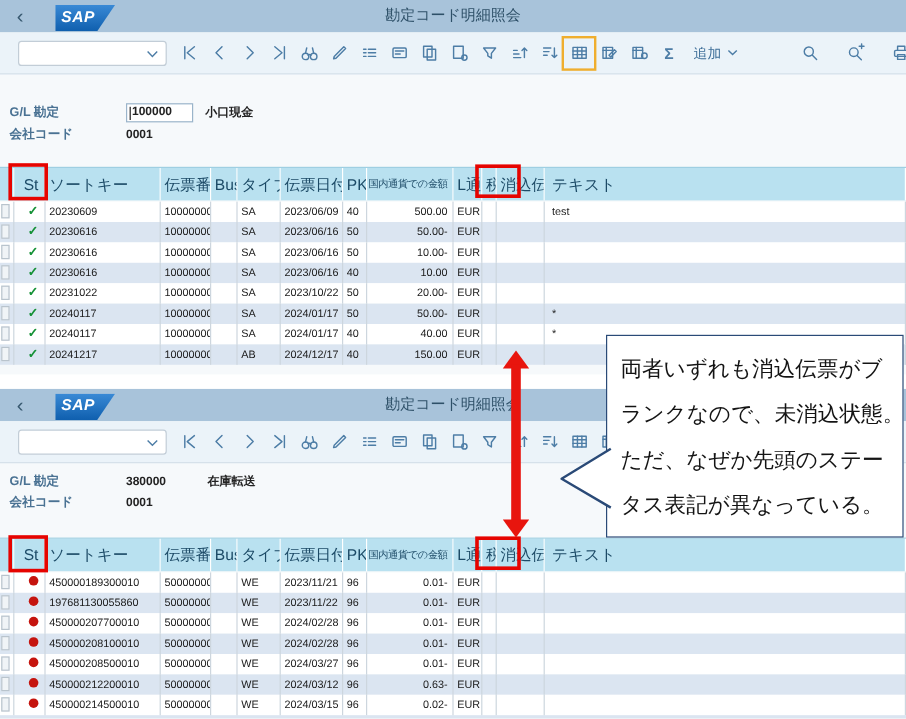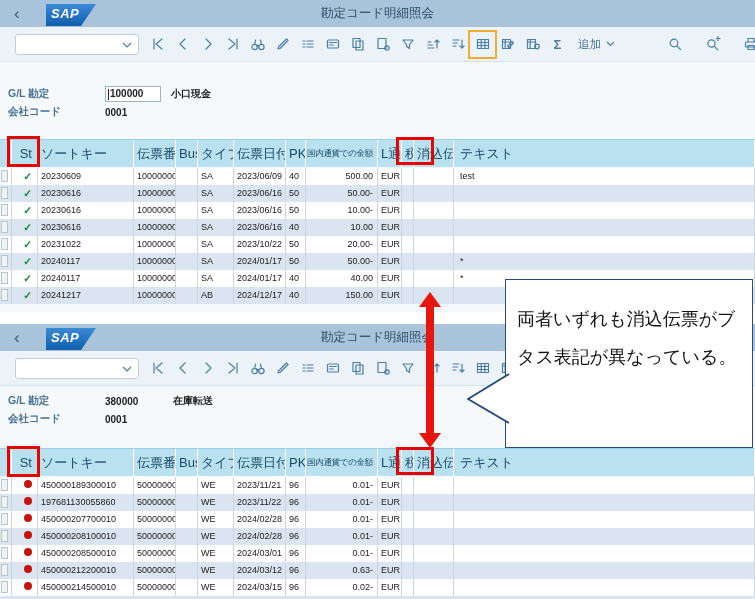--- a/index.html
+++ b/index.html
@@ -68,21 +68,21 @@
   .dot { display:inline-block; width:8px; height:8px; border-radius:50%; background:#c5140e; }
 
   
   .redbox { position:absolute; border:3px solid #e60400; z-index:6; }
   .arrow { position:absolute; left:419px; top:292px; width:22px; height:156px; z-index:6; }
   .arrow .shaft { position:absolute; left:7px; top:12px; width:8px; height:132px; background:#e8150e; }
   .arrow .head { position:absolute; left:0; width:0; height:0; border-left:11px solid transparent; border-right:11px solid transparent; }
   .arrow .up { top:0; border-bottom:15px solid #e8150e; }
   .arrow .down { bottom:0; border-top:15px solid #e8150e; }
   .bubble { position:absolute; left:505px; top:279px; width:248px; height:169px; background:#fff;
-            border:1.5px solid #2a4a77; z-index:10; padding:20px 0 0 11px;font-family:Liberation Serif, serif; }
+            border:1.5px solid #2a4a77; z-index:10; padding:8px 0 0 11px;font-family:Liberation Serif, serif; }
   .bubble .bline { font-size:18px; line-height:38px; color:#141414; white-space:nowrap; }
   .bubble svg.tail { position:absolute; left:-41px; top:92px; }
 </style>
 </head>
 <body>
 
 <div class="screen">
 
   <section class="window win1">
     <header class="titlebar">
@@ -576,21 +576,21 @@
             <span class="tcell c-clr"></span>
             <span class="tcell c-txt"></span>
           </div>
           <div class="trow">
             <span class="tcell c-sel"><i class="selbox"></i></span>
             <span class="tcell c-st"><i class="dot"></i></span>
             <span class="tcell c-sort">450000208500010</span>
             <span class="tcell c-doc">5000000026</span>
             <span class="tcell c-busa"></span>
             <span class="tcell c-type">WE</span>
-            <span class="tcell c-date">2024/03/01</span>
+            <span class="tcell c-date">2024/03/27</span>
             <span class="tcell c-pk">96</span>
             <span class="tcell c-amt">0.01-</span>
             <span class="tcell c-cur">EUR</span>
             <span class="tcell c-tax"></span>
             <span class="tcell c-clr"></span>
             <span class="tcell c-txt"></span>
           </div>
           <div class="trow alt">
             <span class="tcell c-sel"><i class="selbox"></i></span>
             <span class="tcell c-st"><i class="dot"></i></span>
@@ -635,16 +635,18 @@
     <i class="head up"></i>
     <i class="shaft"></i>
     <i class="head down"></i>
   </div>
 
   <div class="bubble">
     <svg class="tail" width="45" height="53">
       <path d="M44,2 L3,27 L44,51" fill="#ffffff" stroke="#2a4a77" stroke-width="2" stroke-linejoin="round"></path>
     </svg>
     <div class="bline">両者いずれも消込伝票がブ</div>
+    <div class="bline">ランクなので、未消込状態。</div>
+    <div class="bline">ただ、なぜか先頭のステー</div>
     <div class="bline">タス表記が異なっている。</div>
   </div>
 
 </div>
 
 </body></html>

